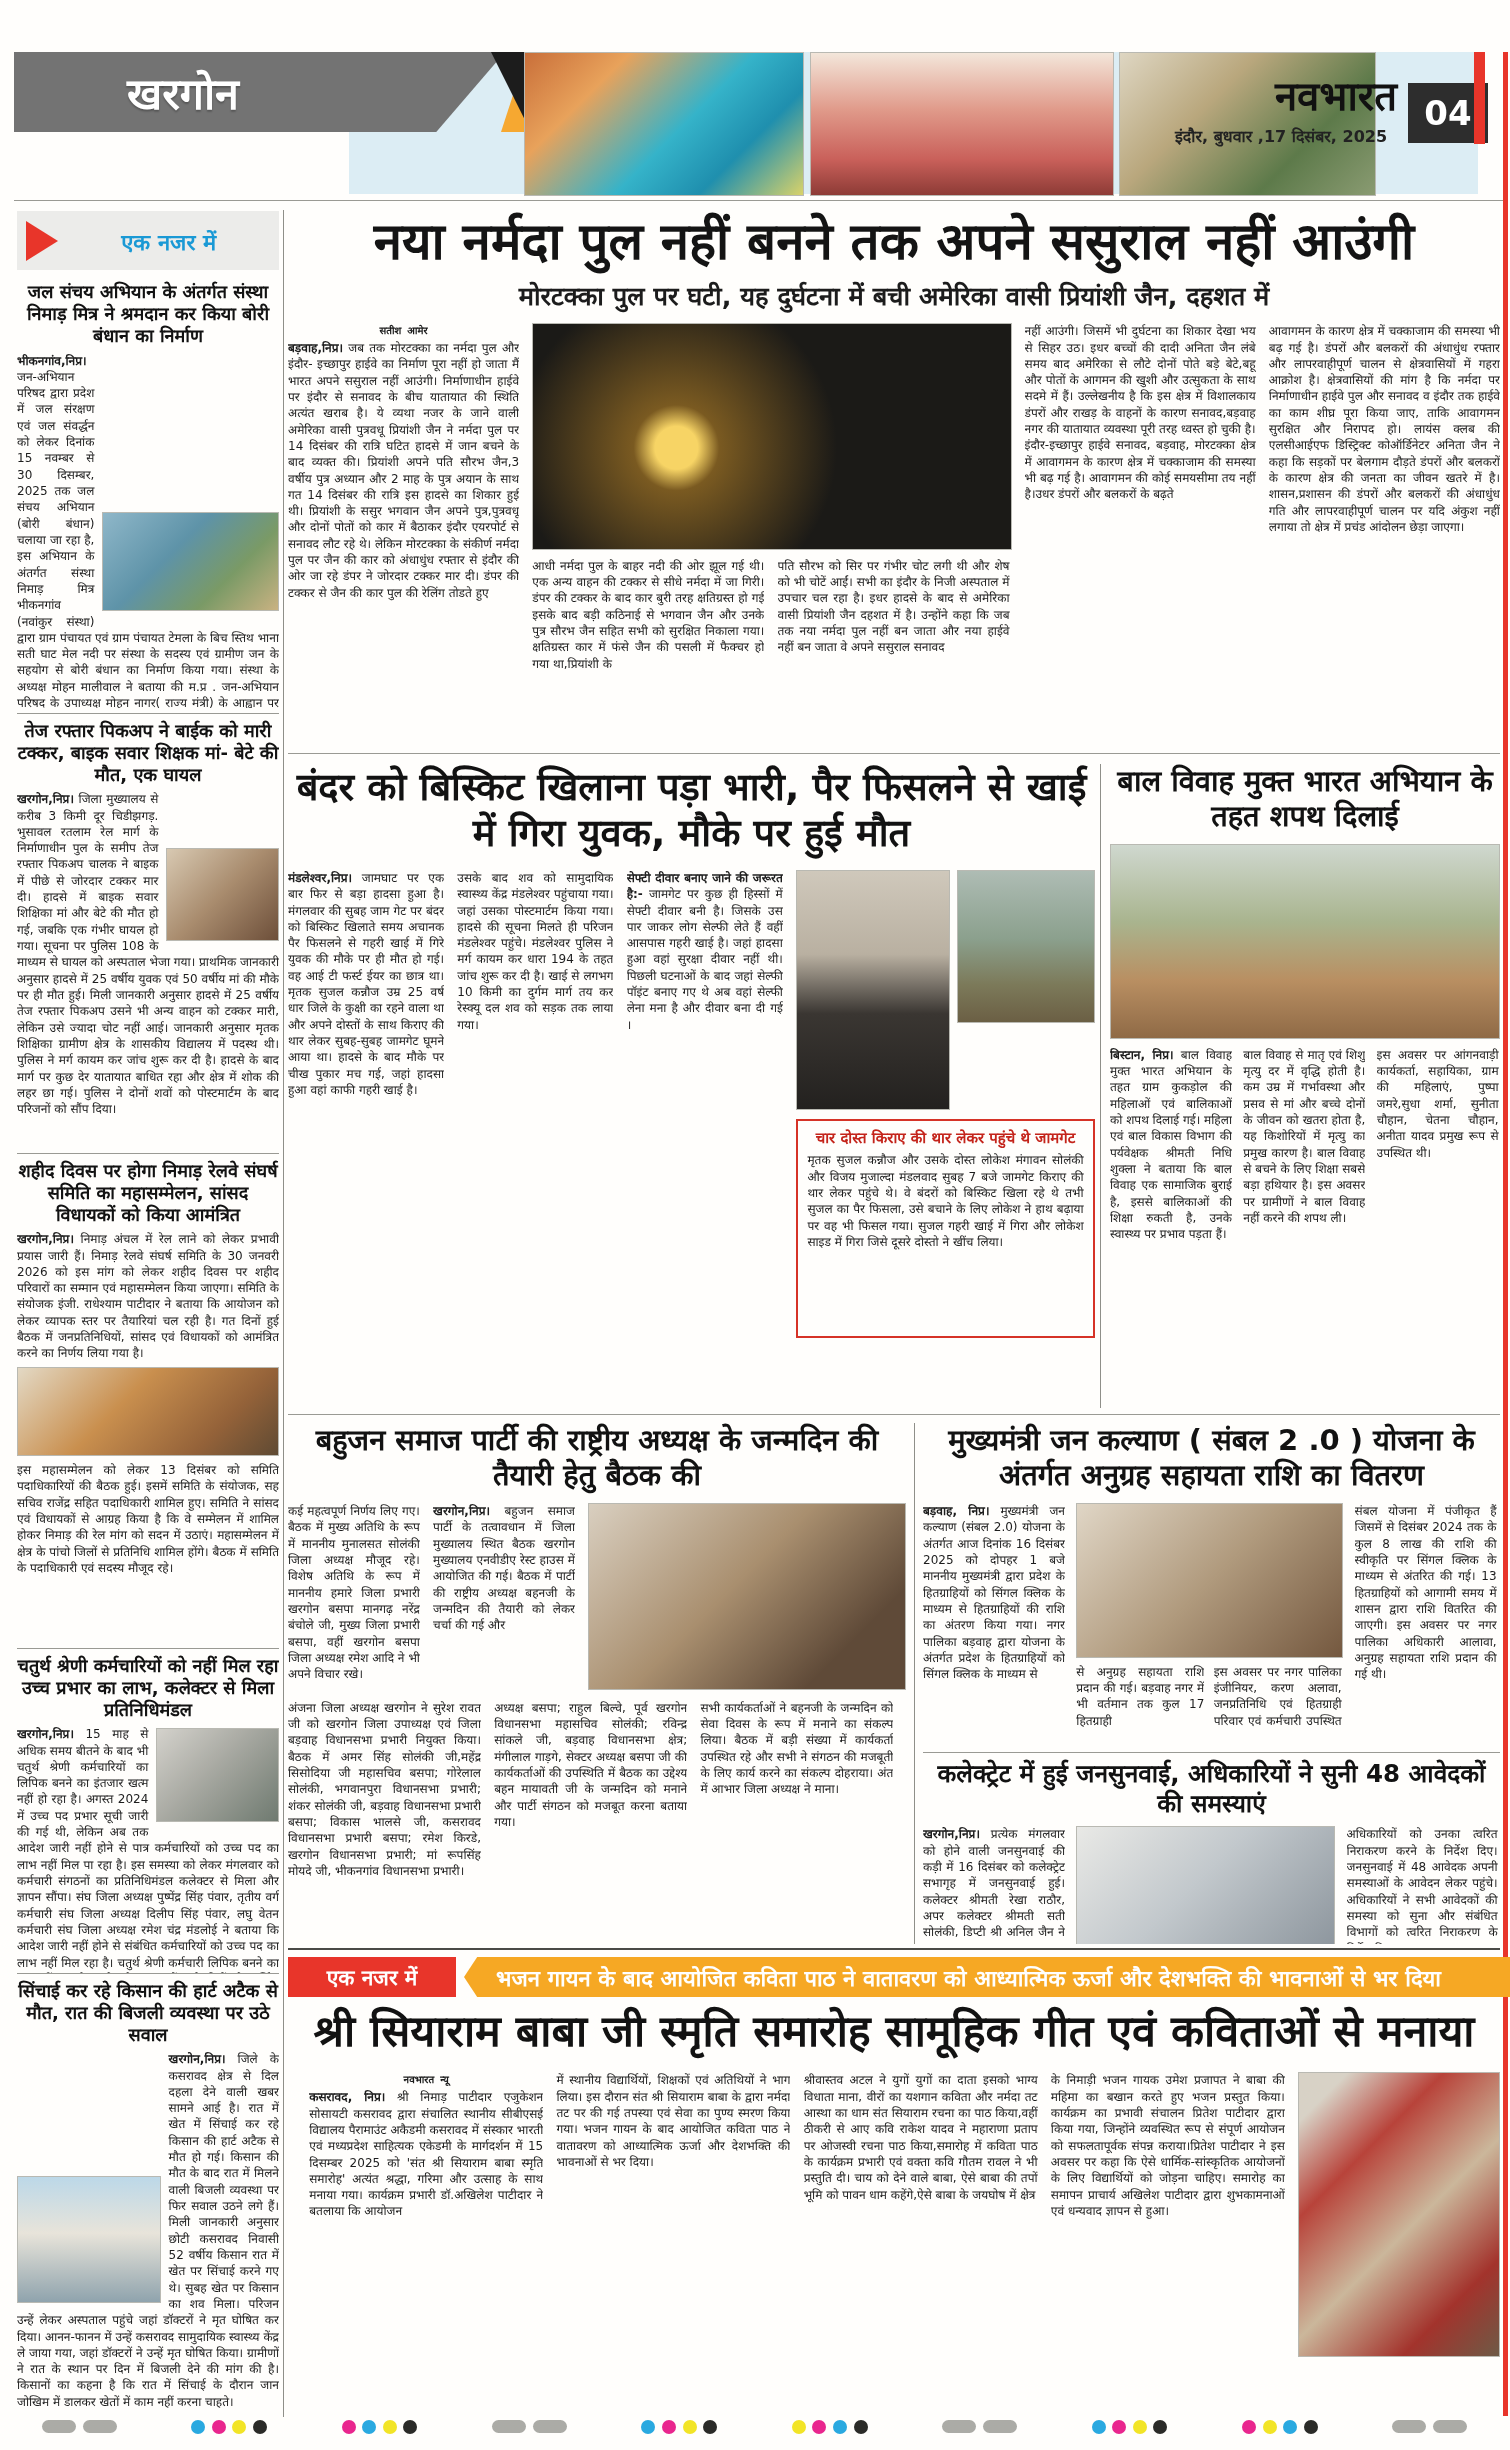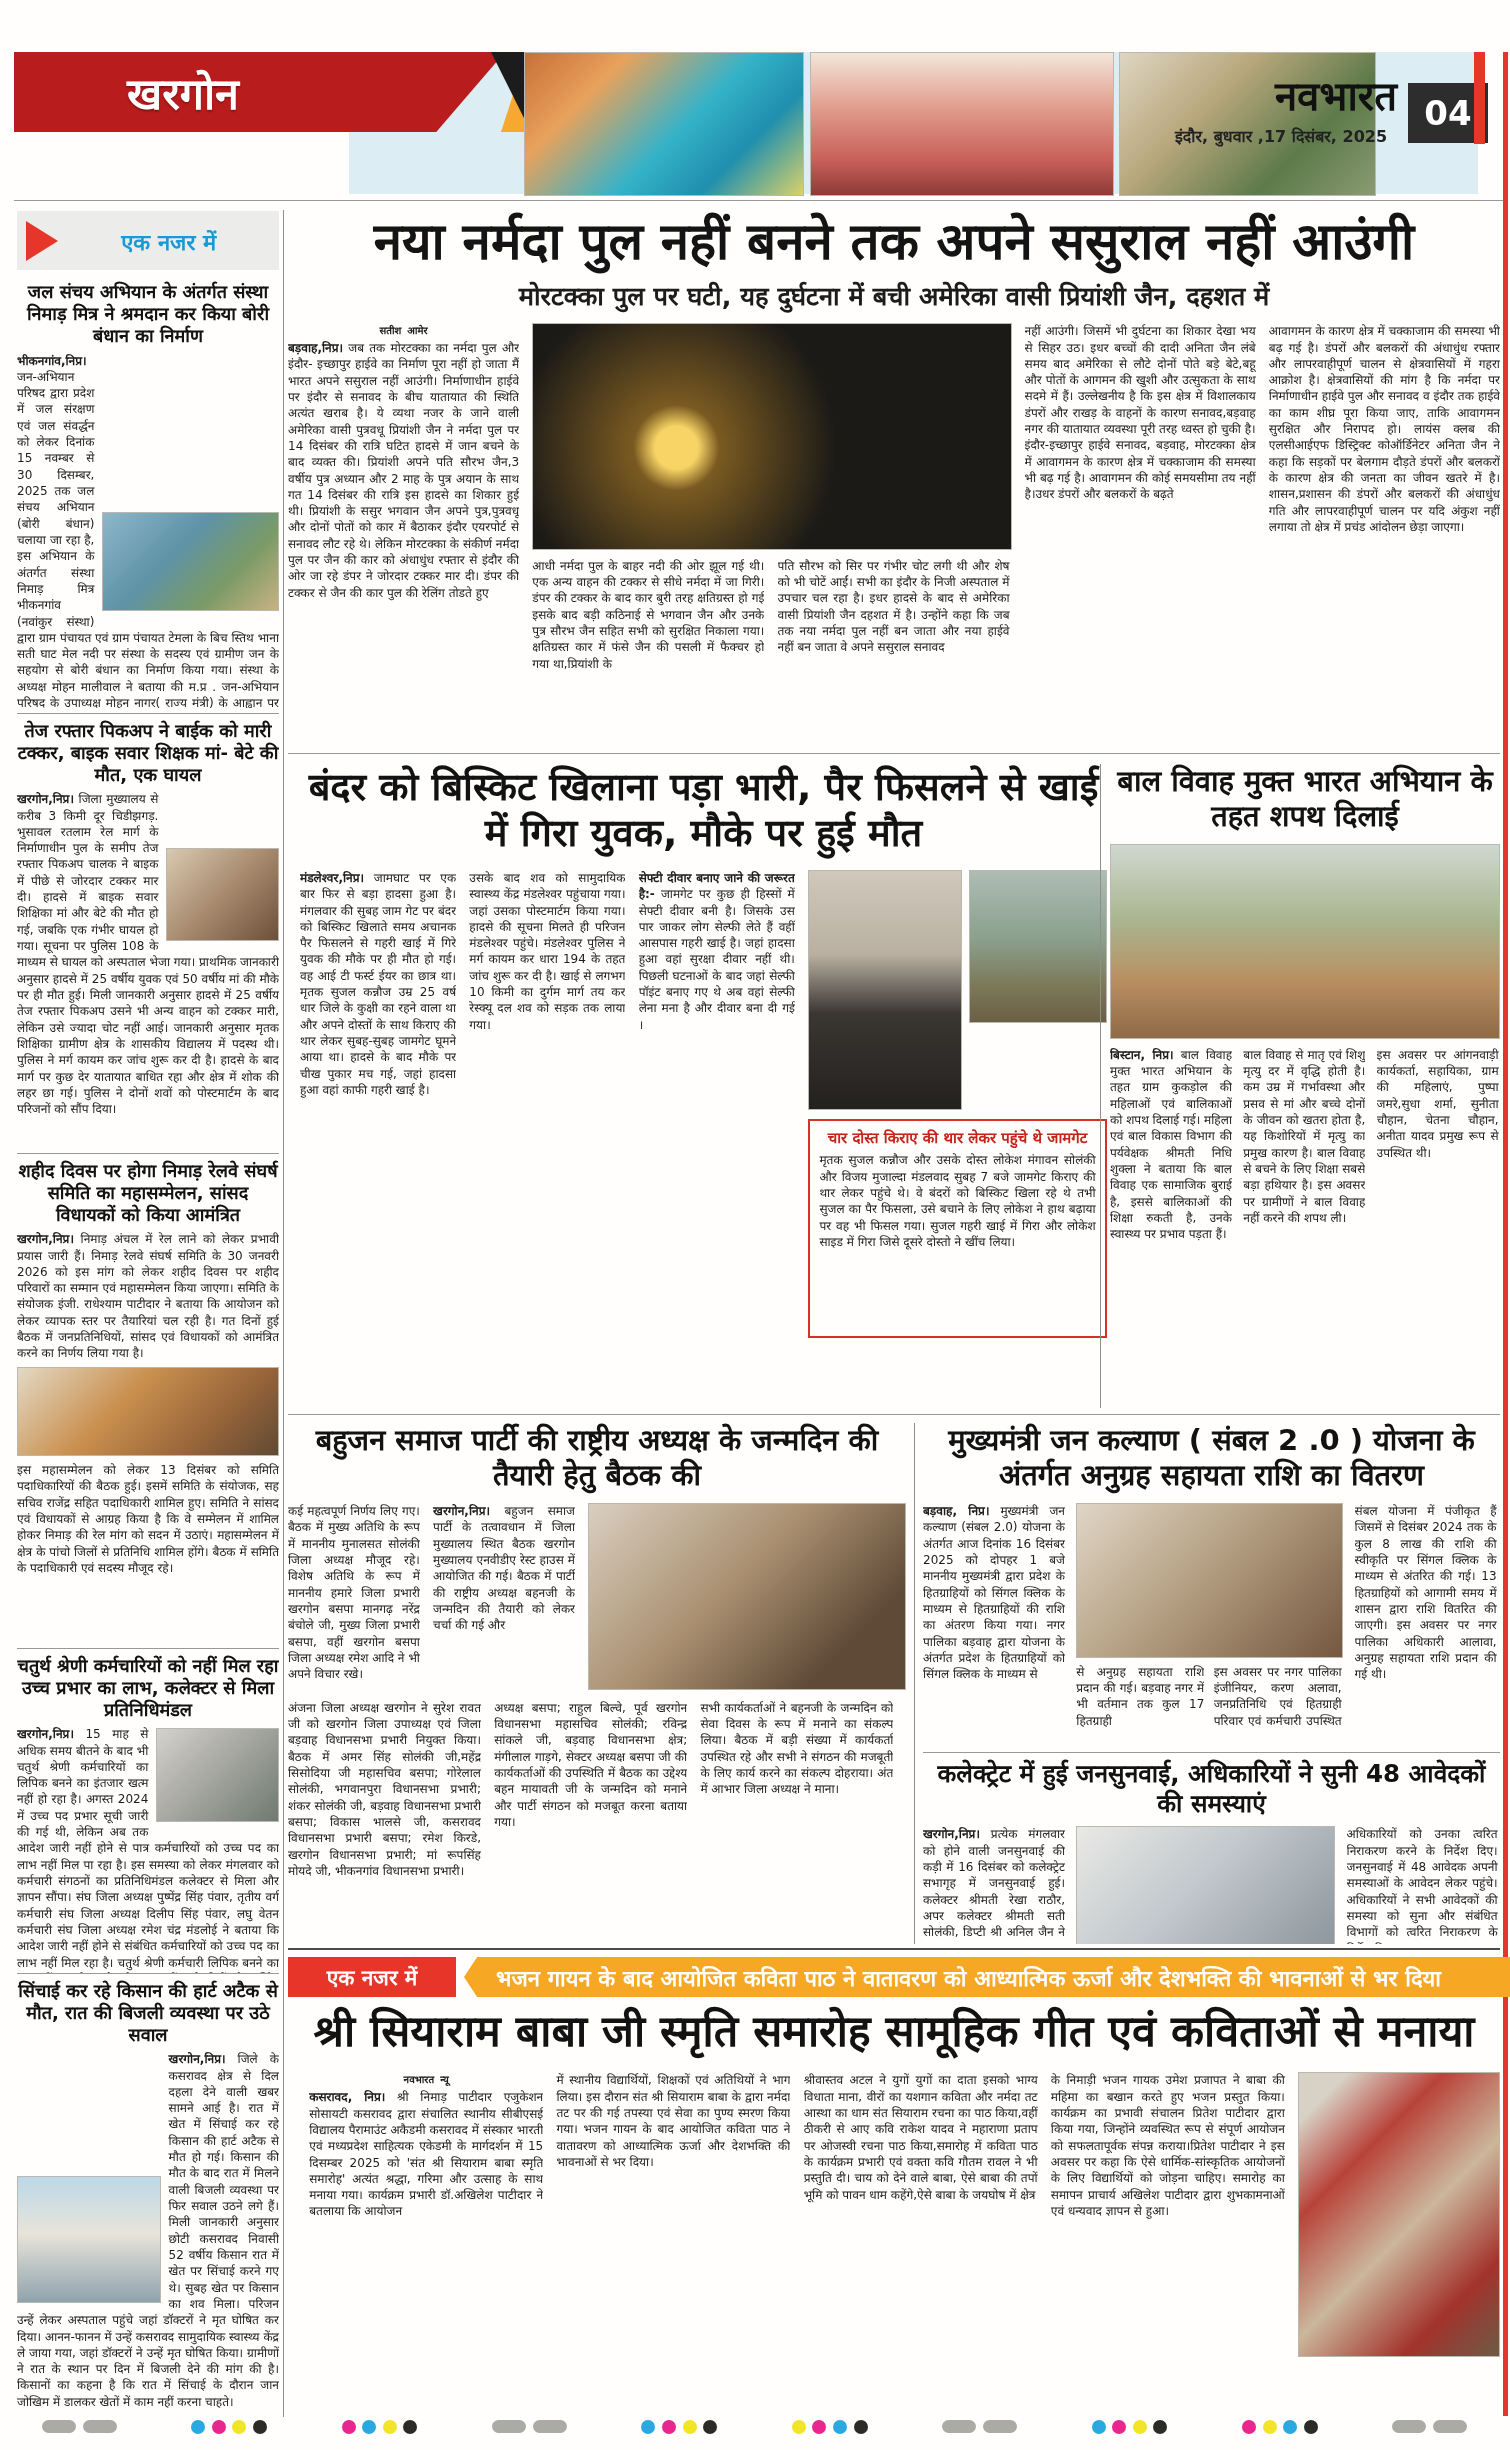--- a/index.html
+++ b/index.html
@@ -1,21 +1,21 @@
 <!DOCTYPE html>
 <html style="font-size:15px"><head>
 <meta charset="utf-8">
 <style>
   html,body{margin:0;padding:0;background:#ffffff;}
   .page{position:relative;width:1510px;height:2450px;background:#fffefc;
         font-family:"DejaVu Sans","Liberation Sans",sans-serif;overflow:hidden;color:#1b1b1b;}
   .abs{position:absolute;}
   
   .hdr-blue{left:349px;top:52px;width:1129px;height:142px;background:#dcedf4;}
-  .masthead{left:14px;top:52px;width:491px;height:80px;background:#b91c1c;
+  .masthead{left:14px;top:52px;width:491px;height:80px;background:#737373;
             clip-path:polygon(0 0,100% 0,86% 100%,0 100%);display:flex;align-items:center;}
   .masthead span{color:#fff;font-size:43px;font-weight:bold;padding-left:113px;text-shadow:0 1.9px 1.9px rgba(0,0,0,.25);}
   .mh-orange{left:514px;top:52px;width:71px;height:80px;background:#f6a831;transform:skewX(-18deg);}
   .mh-black{left:491px;top:52px;width:80px;height:77px;background:#1c1c1c;
             clip-path:polygon(0 0,100% 0,48% 100%);}
   .hph{top:52px;height:142px;border:0;background-size:cover;}
   .ph{border:0.9px solid #b9b9b2;}
   .ph-ghat{background:linear-gradient(135deg,#c96f3a 0%,#e8a25b 25%,#35b3c9 55%,#1f8fae 75%,#d9d26a 100%);}
   .ph-temple{background:linear-gradient(180deg,#f3e6da 0%,#e09a8a 40%,#c9605a 75%,#8d3b36 100%);}
   .ph-spire{background:linear-gradient(135deg,#ded6c2 0%,#b9a77d 35%,#5d7a4a 70%,#8a9b72 100%);}
@@ -169,21 +169,21 @@
           <div class="bt" style="width:232px;height:179px;">पति सौरभ को सिर पर गंभीर चोट लगी थी और शेष को भी चोटें आईं। सभी का इंदौर के निजी अस्पताल में उपचार चल रहा है। इधर हादसे के बाद से अमेरिका वासी प्रियांशी जैन दहशत में है। उन्होंने कहा कि जब तक नया नर्मदा पुल नहीं बन जाता और नया हाईवे नहीं बन जाता वे अपने ससुराल सनावद</div>
         </div>
       </div>
       <div class="bt" style="width:232px;height:413px;">नहीं आउंगी। जिसमें भी दुर्घटना का शिकार देखा भय से सिहर उठ। इधर बच्चों की दादी अनिता जैन लंबे समय बाद अमेरिका से लौटे दोनों पोते बड़े बेटे,बहू और पोतों के आगमन की खुशी और उत्सुकता के साथ सदमे में हैं। उल्लेखनीय है कि इस क्षेत्र में विशालकाय डंपरों और राखड़ के वाहनों के कारण सनावद,बड़वाह नगर की यातायात व्यवस्था पूरी तरह ध्वस्त हो चुकी है। इंदौर-इच्छापुर हाईवे सनावद, बड़वाह, मोरटक्का क्षेत्र में आवागमन के कारण क्षेत्र में चक्काजाम की समस्या भी बढ़ गई है। आवागमन की कोई समयसीमा तय नहीं है।उधर डंपरों और बलकरों के बढ़ते</div>
       <div class="bt" style="width:232px;height:413px;">आवागमन के कारण क्षेत्र में चक्काजाम की समस्या भी बढ़ गई है। डंपरों और बलकरों की अंधाधुंध रफ्तार और लापरवाहीपूर्ण चालन से क्षेत्रवासियों में गहरा आक्रोश है। क्षेत्रवासियों की मांग है कि नर्मदा पर निर्माणाधीन हाईवे पुल और सनावद व इंदौर तक हाईवे का काम शीघ्र पूरा किया जाए, ताकि आवागमन सुरक्षित और निरापद हो। लायंस क्लब की एलसीआईएफ डिस्ट्रिक्ट कोऑर्डिनेटर अनिता जैन ने कहा कि सड़कों पर बेलगाम दौड़ते डंपरों और बलकरों के कारण क्षेत्र की जनता का जीवन खतरे में है। शासन,प्रशासन की डंपरों और बलकरों की अंधाधुंध गति और लापरवाहीपूर्ण चालन पर यदि अंकुश नहीं लगाया तो क्षेत्र में प्रचंड आंदोलन छेड़ा जाएगा।</div>
     </div>
   </div>
 
   <div class="abs hline-thin" style="left:288px;top:753px;width:1212px;"></div>
 
-  <div class="abs" style="left:300px;top:764px;width:807px;height:644px;overflow:hidden;">
+  <div class="abs" style="left:288px;top:764px;width:807px;height:644px;overflow:hidden;">
     <div class="h-c mk-h">बंदर को बिस्किट खिलाना पड़ा भारी, पैर फिसलने से खाई में गिरा युवक, मौके पर हुई मौत</div>
     <div class="row" style="margin-top:13.2px;">
       <div class="bt" style="width:159px;height:491px;">
         <span class="dl">मंडलेश्वर,निप्र।</span>
         <span>जामघाट पर एक बार फिर से बड़ा हादसा हुआ है। मंगलवार की सुबह जाम गेट पर बंदर को बिस्किट खिलाते समय अचानक पैर फिसलने से गहरी खाई में गिरे युवक की मौके पर ही मौत हो गई। वह आई टी फर्स्ट ईयर का छात्र था। मृतक सुजल कन्नौज उम्र 25 वर्ष धार जिले के कुक्षी का रहने वाला था और अपने दोस्तों के साथ किराए की थार लेकर सुबह-सुबह जामगेट घूमने आया था। हादसे के बाद मौके पर चीख पुकार मच गई, जहां हादसा हुआ वहां काफी गहरी खाई है।</span>
       </div>
       <div class="bt" style="width:159px;height:491px;">उसके बाद शव को सामुदायिक स्वास्थ्य केंद्र मंडलेश्वर पहुंचाया गया। जहां उसका पोस्टमार्टम किया गया। हादसे की सूचना मिलते ही परिजन मंडलेश्वर पहुंचे। मंडलेश्वर पुलिस ने मर्ग कायम कर धारा 194 के तहत जांच शुरू कर दी है। खाई से लगभग 10 किमी का दुर्गम मार्ग तय कर रेस्क्यू दल शव को सड़क तक लाया गया।</div>
       <div class="bt" style="width:159px;height:491px;">
         <span class="dl">सेफ्टी दीवार बनाए जाने की जरूरत है:-</span>
         <span>जामगेट पर कुछ ही हिस्सों में सेफ्टी दीवार बनी है। जिसके उस पार जाकर लोग सेल्फी लेते हैं वहीं आसपास गहरी खाई है। जहां हादसा हुआ वहां सुरक्षा दीवार नहीं थी। पिछली घटनाओं के बाद जहां सेल्फी पॉइंट बनाए गए थे अब वहां सेल्फी लेना मना है और दीवार बना दी गई ।</span>

